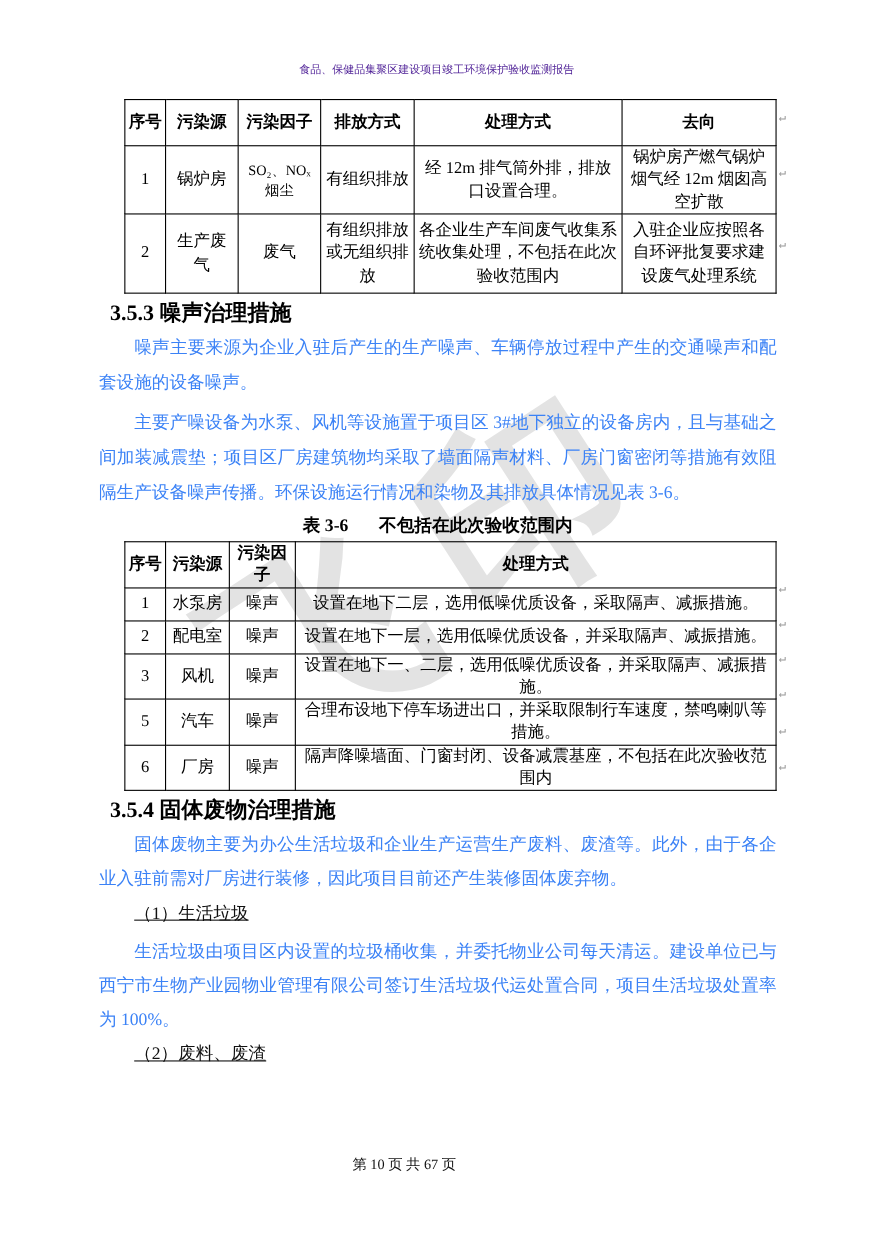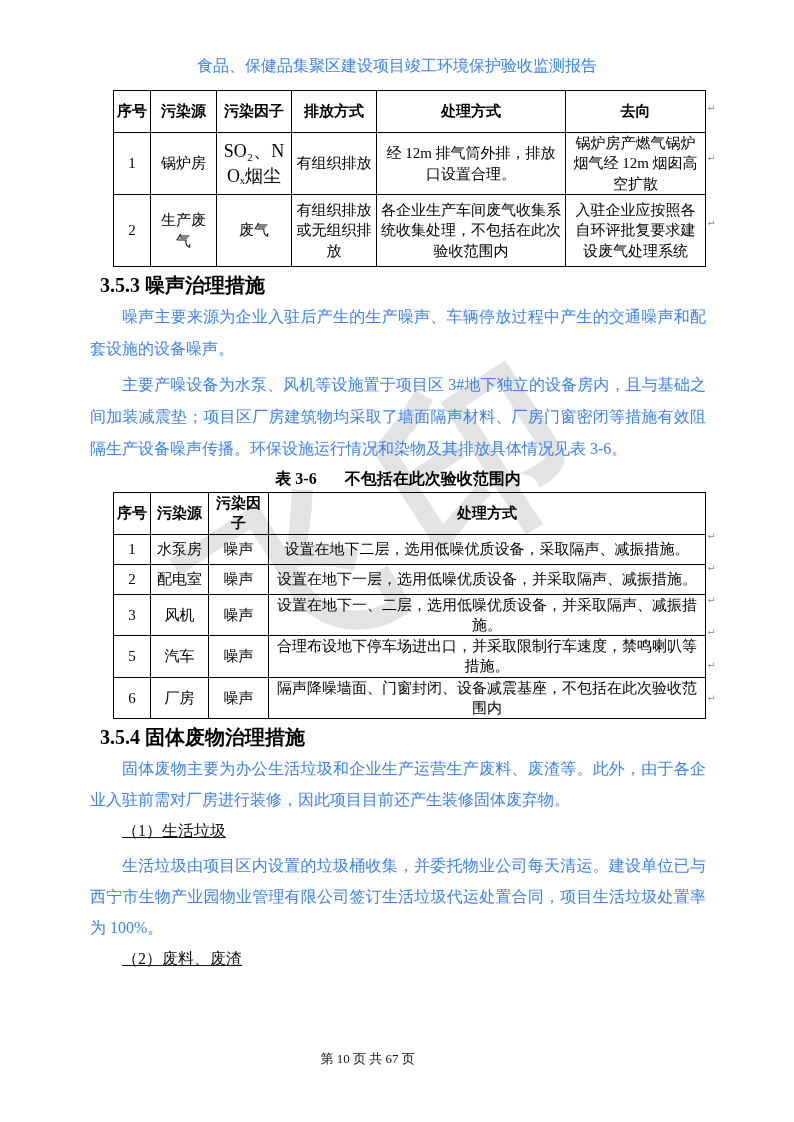--- a/index.html
+++ b/index.html
@@ -2,21 +2,21 @@
 <html><head>
 <meta charset="utf-8">
 <style>
   html,body{margin:0;padding:0;background:#fff;}
   body{width:794px;height:1122px;position:relative;overflow:hidden;
        font-family:"Liberation Serif","DejaVu Serif",serif;color:#111;}
   .watermark{position:absolute;left:70px;top:420px;width:660px;text-align:center;
        font-size:185px;font-weight:bold;color:#e3e3e3;letter-spacing:34px;
        transform:rotate(-33deg);line-height:1;z-index:0;user-select:none;}
   .doc-header{position:absolute;top:56px;left:0;width:794px;text-align:center;
-       font-size:16px;color:#3b82f6;z-index:2;}
+       font-size:10px;color:#4c1d95;z-index:2;}
   .content{position:absolute;left:90px;top:90px;width:616px;z-index:1;font-size:16px;}
   table.tbl{border-collapse:collapse;table-layout:fixed;margin-left:23px;width:592px;
        font-size:15px;color:#000;}
   table.tbl td{border:1px solid #000;text-align:center;vertical-align:middle;
        padding:0 3px;line-height:1.35;word-break:break-all;}
   table.gas tr.hd td{height:41px;font-weight:bold;font-size:15px;}
   table.gas tr.r1 td{height:61px;}
   table.gas tr.r2 td{height:71px;}
   table.noise tr.hd td{height:30px;font-weight:bold;}
   table.noise tr.dr td{height:29px;}
@@ -54,21 +54,21 @@
       <td>序号</td>
       <td>污染源</td>
       <td>污染因子</td>
       <td>排放方式</td>
       <td>处理方式</td>
       <td>去向</td>
     </tr>
     <tr class="r1">
       <td>1</td>
       <td>锅炉房</td>
-      <td style="font-size:18px">SO₂、NOₓ烟尘</td>
+      <td style="font-size:13px">SO₂、NOₓ烟尘</td>
       <td>有组织排放</td>
       <td>经 12m 排气筒外排，排放口设置合理。</td>
       <td>锅炉房产燃气锅炉烟气经 12m 烟囱高空扩散</td>
     </tr>
     <tr class="r2">
       <td>2</td>
       <td>生产废气</td>
       <td>废气</td>
       <td>有组织排放或无组织排放</td>
       <td>各企业生产车间废气收集系统收集处理，不包括在此次验收范围内</td>

